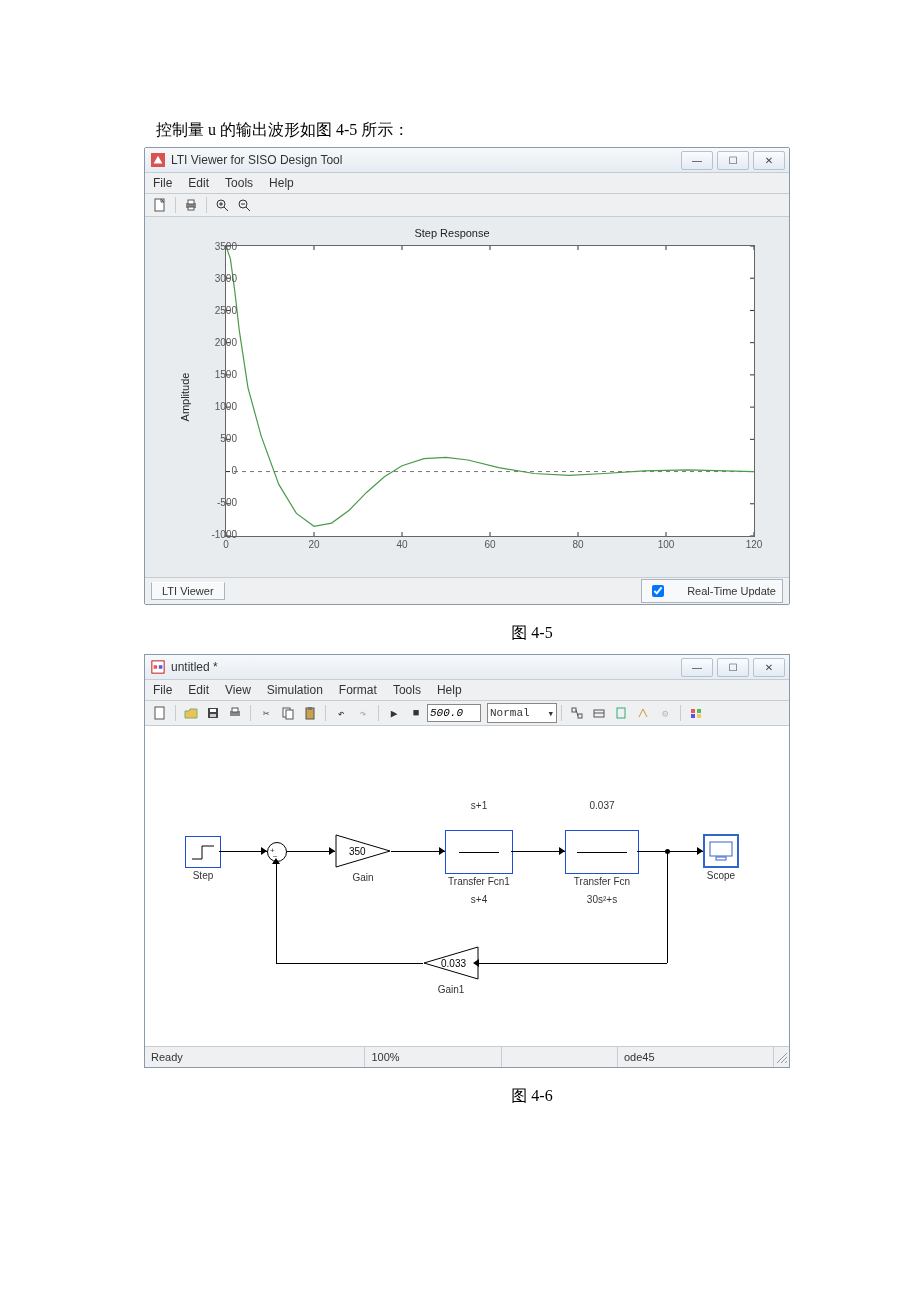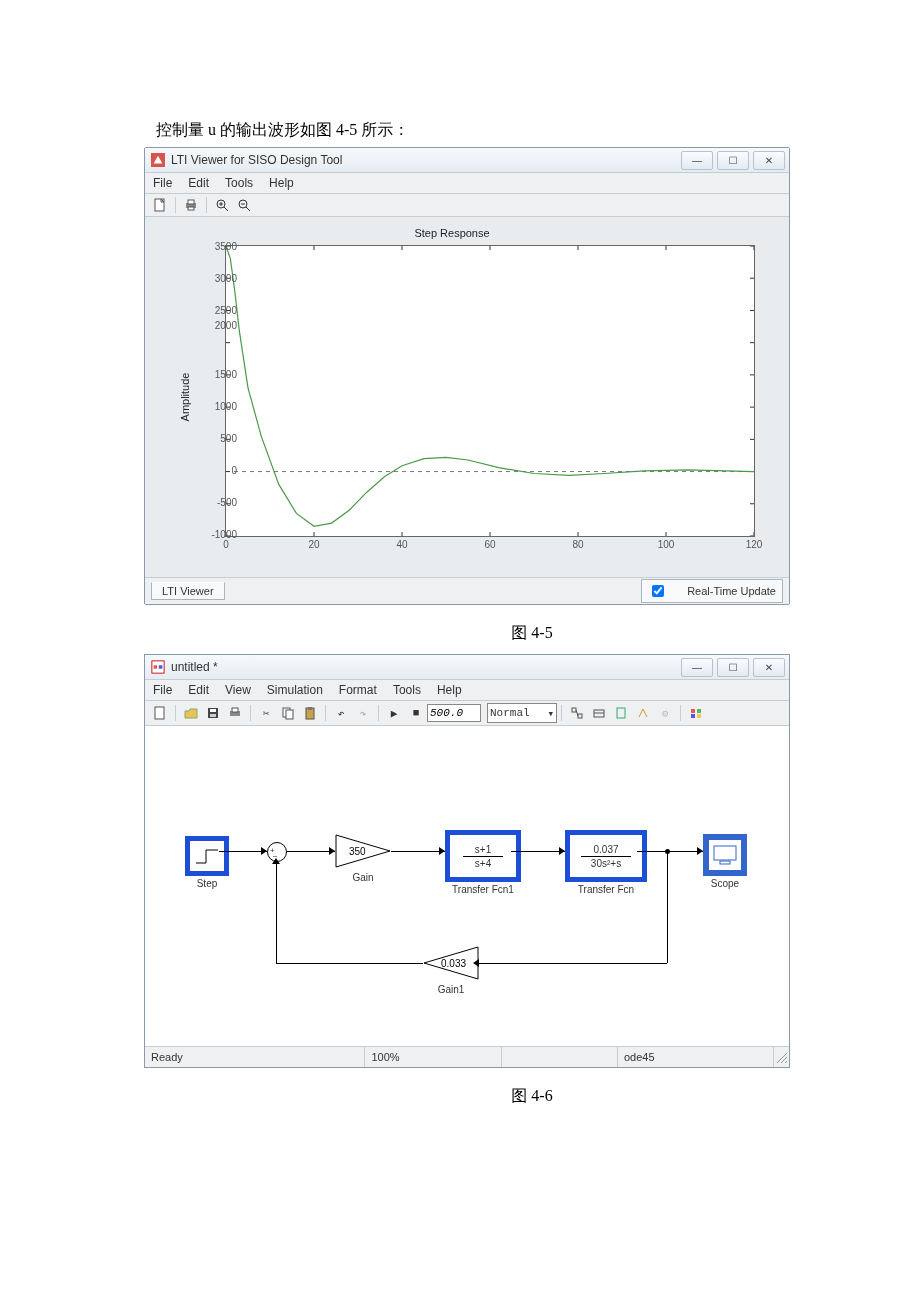--- a/index.html
+++ b/index.html
@@ -218,24 +218,25 @@
     height: 100%;
     display:flex;align-items:center;
   }
   .blk {
     position: absolute;
     text-align: center;
     font-family: Arial, sans-serif;
     font-size: 10px;
   }
   .blk .box {
-    border: 5px solid #1d4ed8;
+    border: 1px solid #1d4ed8;
     background: #fff;
     display:flex;align-items:center;justify-content:center;
     flex-direction: column;
+    gap: 40px;
   }
   .blk .lbl { margin-top: 2px; font-size: 10px; }
   .line-h { position:absolute; height:1px; background:#000; }
   .line-v { position:absolute; width:1px; background:#000; }
   .arrow-r { position:absolute; width:0;height:0;border-top:4px solid transparent;border-bottom:4px solid transparent;border-left:6px solid #000; }
   .arrow-l { position:absolute; width:0;height:0;border-top:4px solid transparent;border-bottom:4px solid transparent;border-right:6px solid #000; }
   .arrow-u { position:absolute; width:0;height:0;border-left:4px solid transparent;border-right:4px solid transparent;border-bottom:6px solid #000; }
   .sumcirc {
     position:absolute;
     width:18px;height:18px;border:1px solid #000;border-radius:50%;background:#fff;
@@ -357,21 +358,21 @@
             <span class="xtick" style="left:176px">40</span>
             <span class="xtick" style="left:264px">60</span>
             <span class="xtick" style="left:352px">80</span>
             <span class="xtick" style="left:440px">100</span>
             <span class="xtick" style="left:528px">120</span>
           </div>
 
           <span class="ytick" style="top:14px">3500</span>
           <span class="ytick" style="top:46px">3000</span>
           <span class="ytick" style="top:78px">2500</span>
-          <span class="ytick" style="top:93px">2000</span>
+          <span class="ytick" style="top:110px">2000</span>
           <span class="ytick" style="top:142px">1500</span>
           <span class="ytick" style="top:174px">1000</span>
           <span class="ytick" style="top:206px">500</span>
           <span class="ytick" style="top:238px">0</span>
           <span class="ytick" style="top:270px">-500</span>
           <span class="ytick" style="top:302px">-1000</span>
         </div>
       </div>
 
       <div class="lti-footer">

